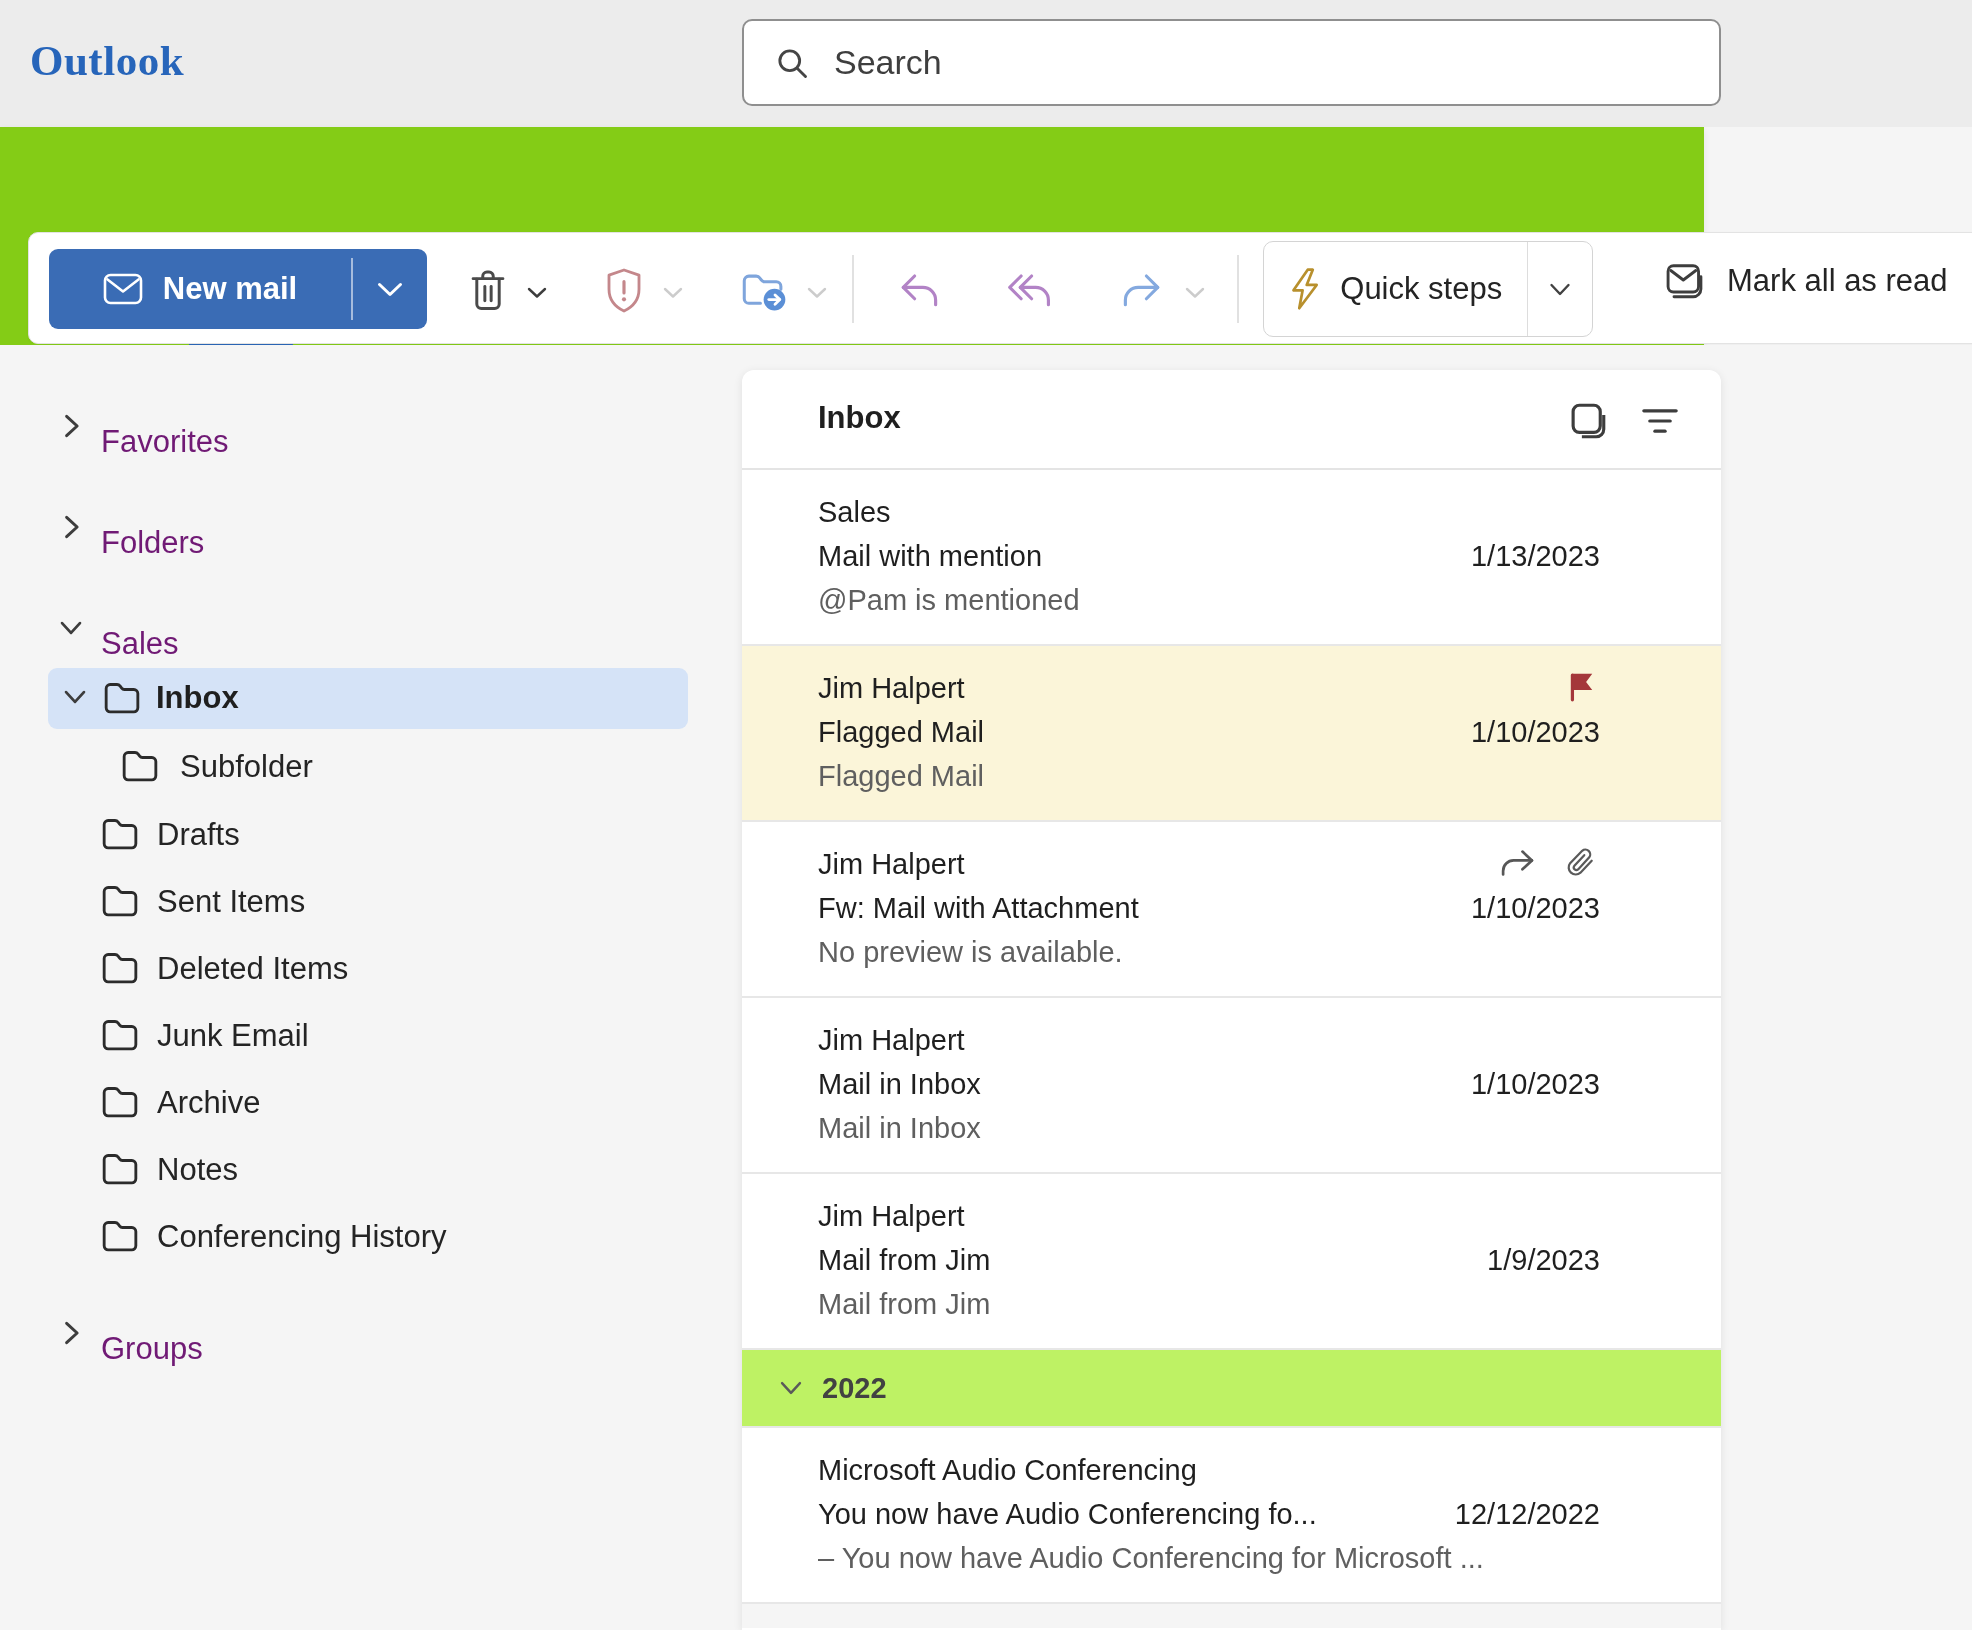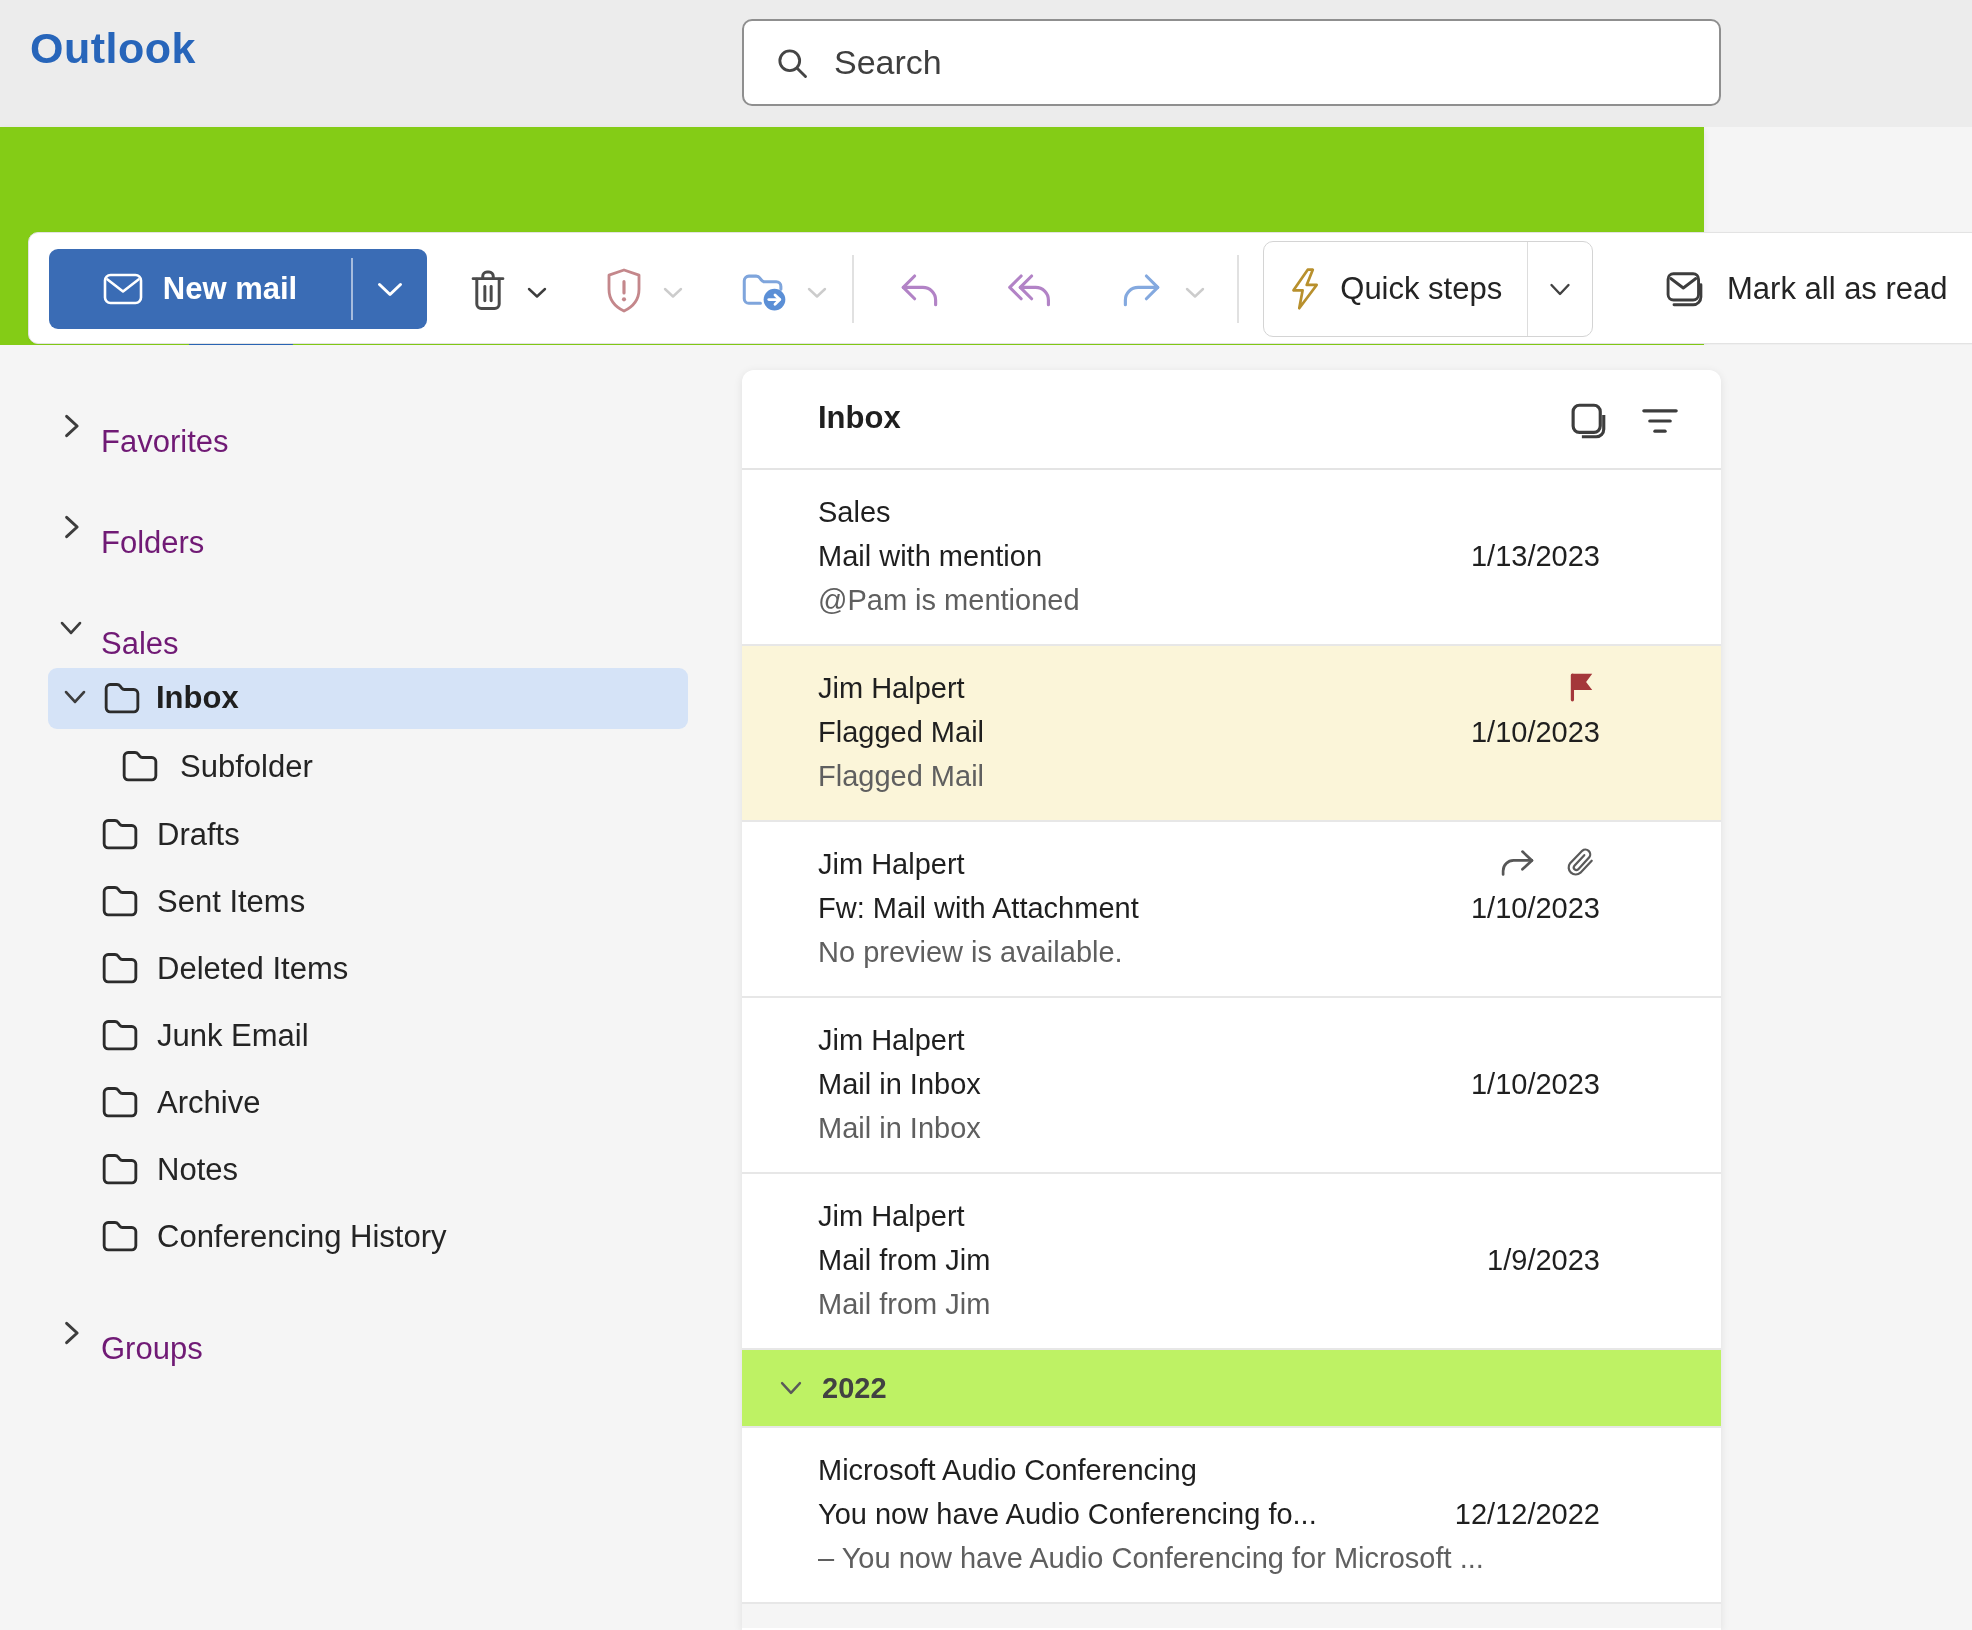--- a/index.html
+++ b/index.html
@@ -3,21 +3,21 @@
 <meta charset="utf-8">
 <style>
   * { box-sizing: border-box; }
   html,body { margin:0; padding:0; }
   body {
     width:1972px; height:1630px; position:relative; overflow:hidden;
     font-family:"Liberation Sans", sans-serif; color:#242424; background:#F5F5F5;
   }
   
   .top-header { position:absolute; left:0; top:0; width:1972px; height:127px; background:#ECECEC; }
-  .logo { position:absolute; left:30px; top:24px; font-size:43px; font-weight:700; color:#2765BA; letter-spacing:.5px; }
+  .logo { position:absolute; left:30px; top:36px; font-size:43px; font-weight:700; color:#2765BA; letter-spacing:.5px;font-family:Liberation Serif, serif; }
   .search-box {
     position:absolute; left:742px; top:19px; width:979px; height:87px;
     background:#fff; border:2px solid #8F8F8F; border-radius:10px;
     display:flex; align-items:center; gap:22px; padding:0 30px;
   }
   .search-box input {
     border:none; outline:none; flex:1; font-size:34px; color:#242424; background:transparent;
     font-family:"Liberation Sans", sans-serif;
   }
   .search-box input::placeholder { color:#3F3F3F; opacity:1; }
@@ -48,21 +48,21 @@
   .tb-chev { position:absolute; top:52px; width:22px; height:14px; display:flex; align-items:center; justify-content:center; cursor:pointer; }
   .tb-sep { position:absolute; top:22px; width:2px; height:68px; background:#E1E1E1; }
 
   .quicksteps-btn { position:absolute; left:1234px; top:8px; width:330px; height:96px; background:#fff;
                     border:1.5px solid #D4D4D4; border-radius:10px; display:flex; align-items:stretch; cursor:pointer; }
   .qs-main { flex:1; display:flex; align-items:center; justify-content:center; gap:18px; }
   .qs-label { font-size:31px; color:#242424; }
   .qs-divider { width:1.5px; background:#DDDDDD; margin:0; }
   .qs-chev { width:64px; display:flex; align-items:center; justify-content:center; }
 
-  .markall-btn { position:absolute; left:1618px; top:8px; height:96px; display:flex; align-items:center; gap:20px;
+  .markall-btn { position:absolute; left:1618px; top:0; height:96px; display:flex; align-items:center; gap:20px;
                  padding:0 16px; cursor:pointer;justify-content:center; }
   .markall-label { font-size:31px; color:#242424; white-space:nowrap; }
 
   
   .content { position:absolute; left:0; top:345px; width:1972px; height:1285px; background:#F5F5F5; }
 
   
   .side-header { position:absolute; left:0; width:700px; height:60px; display:flex; align-items:center; cursor:pointer; }
   .side-header .chev { width:26px; display:flex; justify-content:center; position:absolute; left:58px; }
   .side-header .lbl { position:absolute; left:101px; font-size:31px; font-weight:400; color:#701a75;margin-top:31px; }

